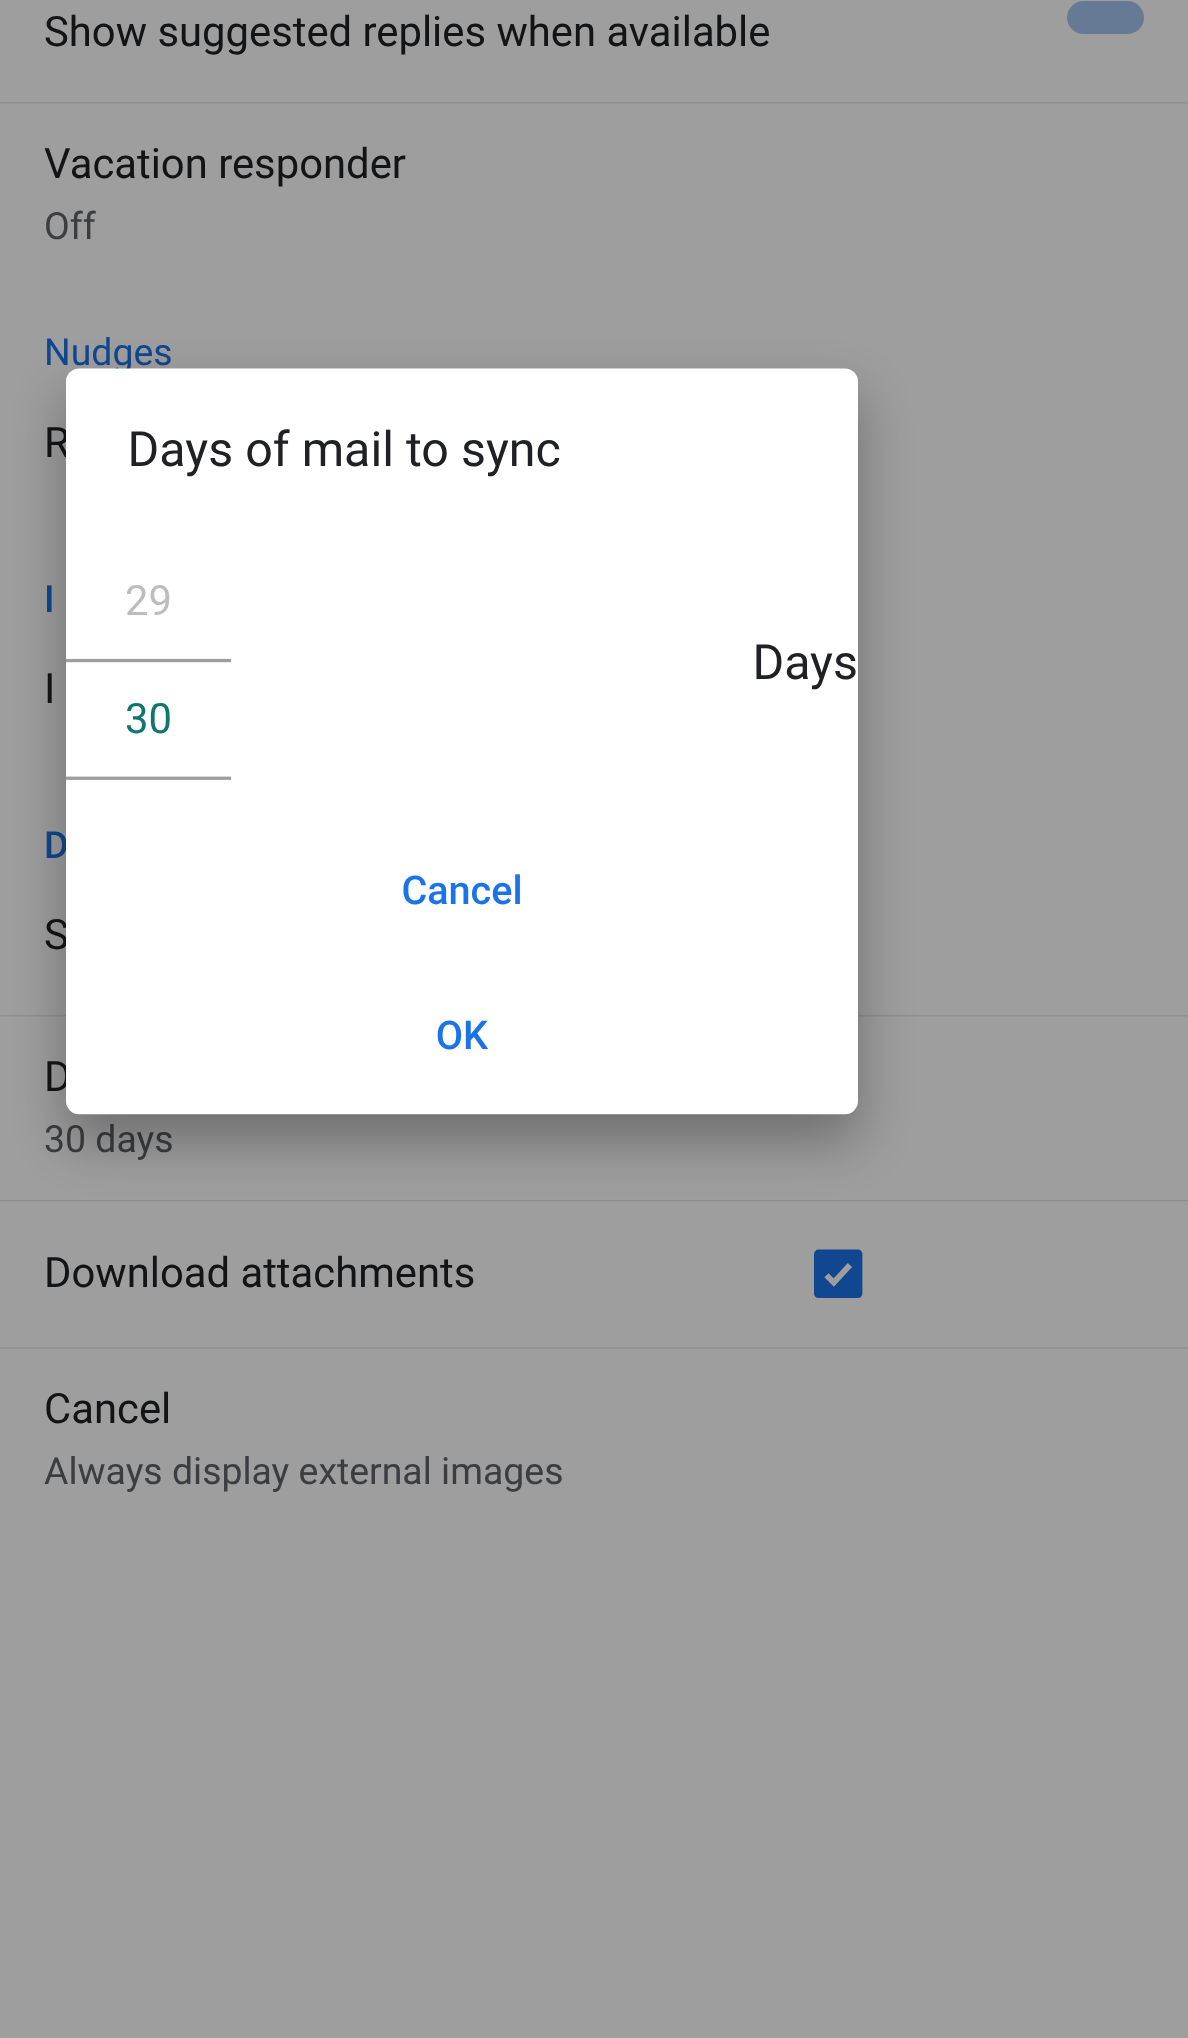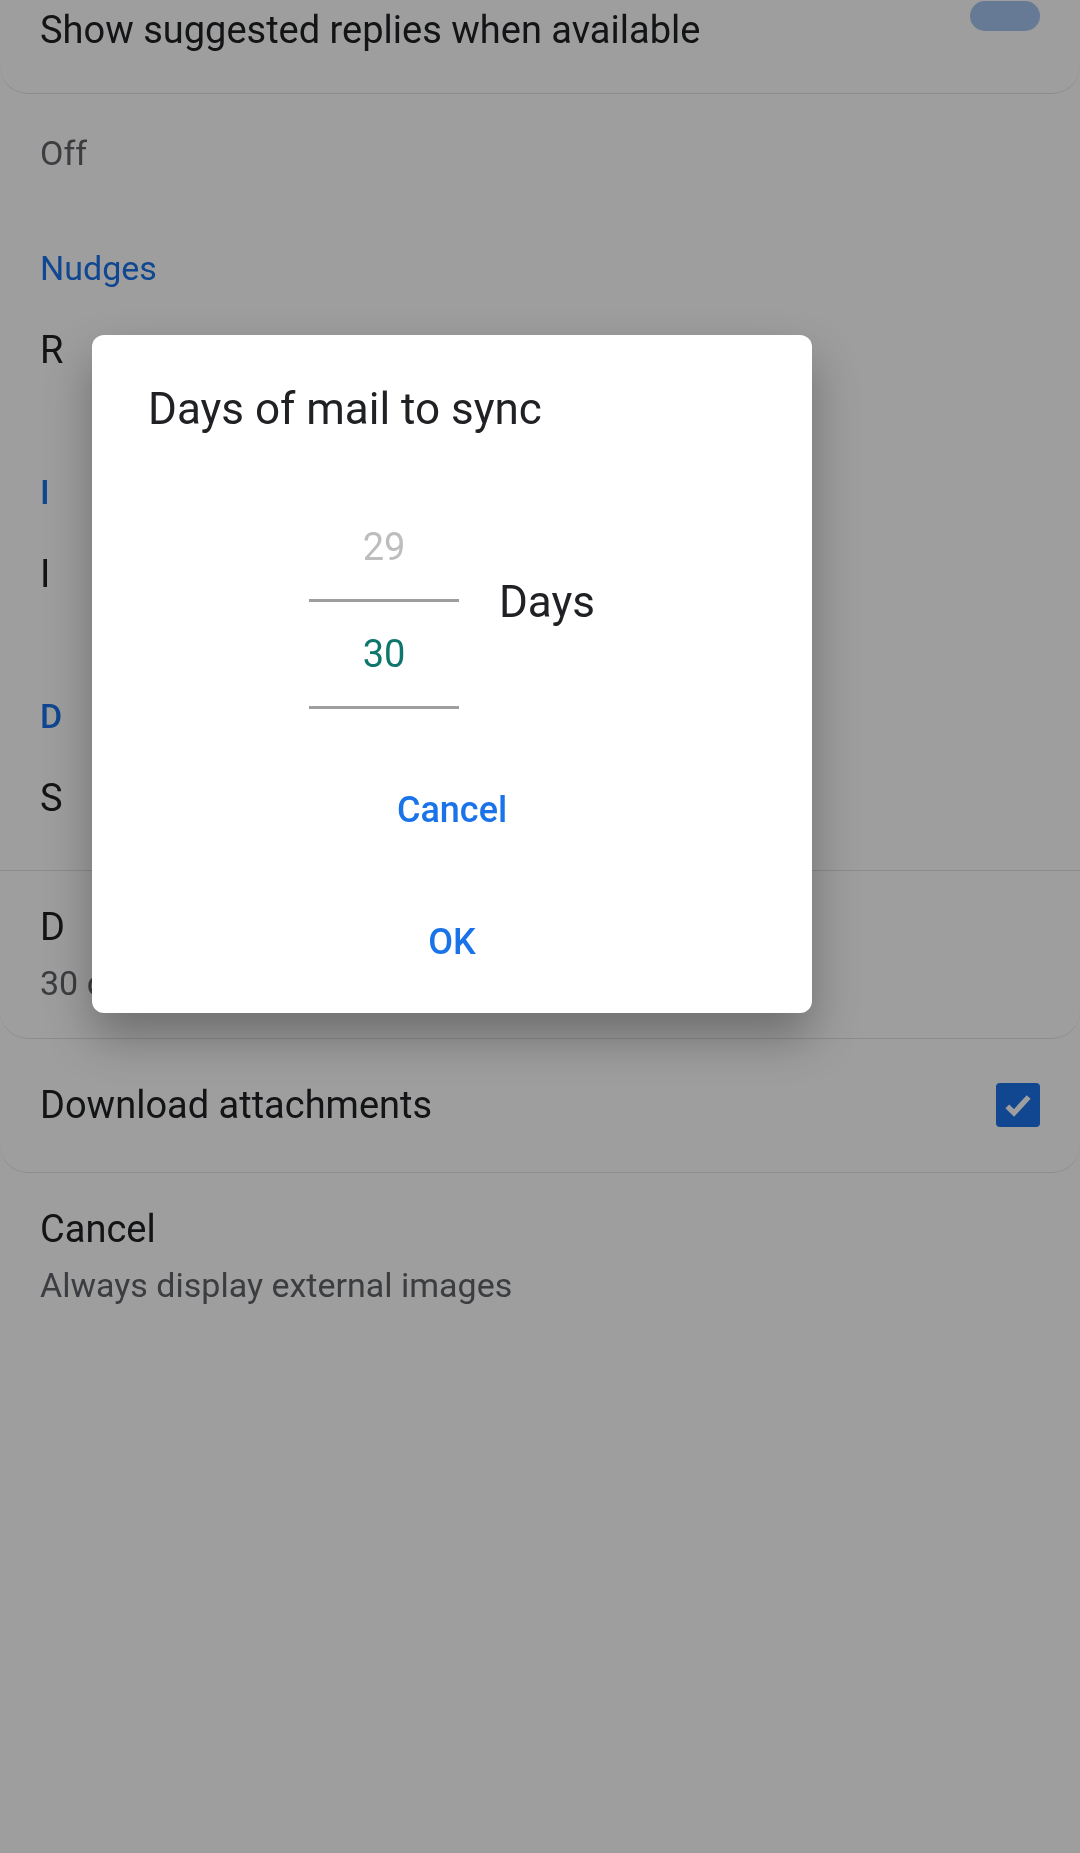--- a/index.html
+++ b/index.html
@@ -15,23 +15,22 @@
       position: relative;
       overflow: hidden;
     }
     .settings-list {
       width: 100%;
     }
     .setting-item {
       padding: 30px 40px;
       border-bottom: 1px solid #e0e0e0;
       display: flex;
-      justify-content: space-between;
+      justify-content: flex-start;
       align-items: center;
-      border-radius: 28px;
     }
     .setting-item.no-border {
       border-bottom: none;
     }
     .setting-text {
       flex: 1;
     }
     .setting-title {
       font-size: 38px;
       color: #202124;
@@ -80,32 +79,31 @@
     }
     .dialog {
       position: absolute;
       left: 60px;
       top: 335px;
       width: 720px;
       background: #ffffff;
       border-radius: 12px;
       box-shadow: 0 24px 48px rgba(0,0,0,0.3);
       padding: 48px 0 20px 0;
-      margin-left: 32px;
     }
     .dialog-title {
       font-size: 44px;
       color: #202124;
       padding: 0 56px;
       font-weight: 400;
     }
     .picker-area {
       display: flex;
       align-items: center;
-      justify-content: center;
+      justify-content: space-between;
       padding: 60px 0 50px 0;
       gap: 40px;
     }
     .picker-column {
       width: 150px;
       text-align: center;
     }
     .picker-value {
       font-size: 38px;
       color: #bdbdbd;
@@ -155,20 +153,21 @@
 
   <div class="setting-item" style="padding-top:4px; padding-bottom:36px;">
     <div class="setting-text">
       <div class="setting-title">Show suggested replies when available</div>
     </div>
     <div class="toggle-track"></div>
   </div>
 
   <div class="setting-item no-border">
     <div class="setting-text">
+      <div class="setting-title">Vacation responder</div>
       <div class="setting-subtitle">Off</div>
     </div>
   </div>
 
   <div class="section-header">Nudges</div>
 
   <div class="truncated-letter">R</div>
 
   <div class="truncated-header" style="padding-top:90px;">I</div>
 

